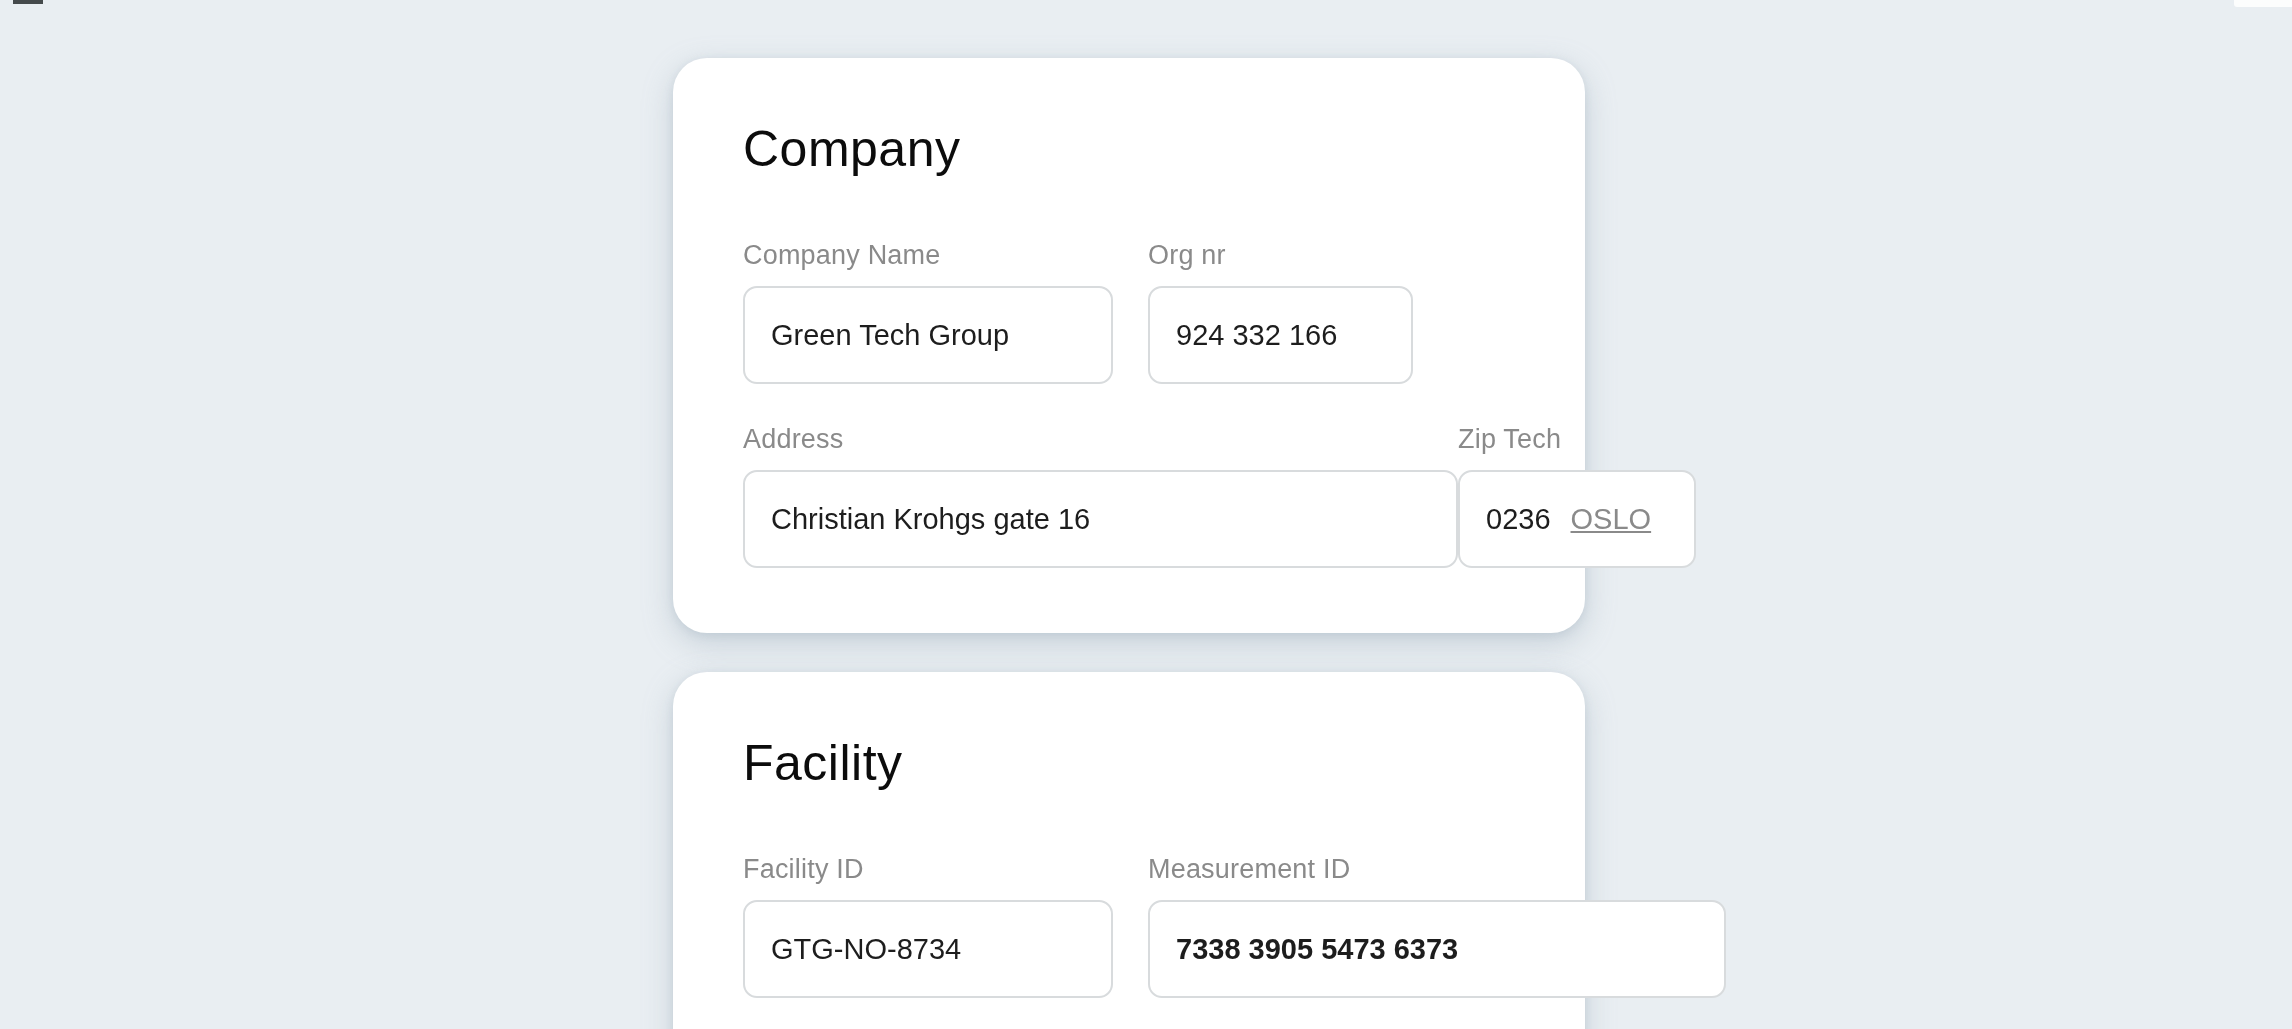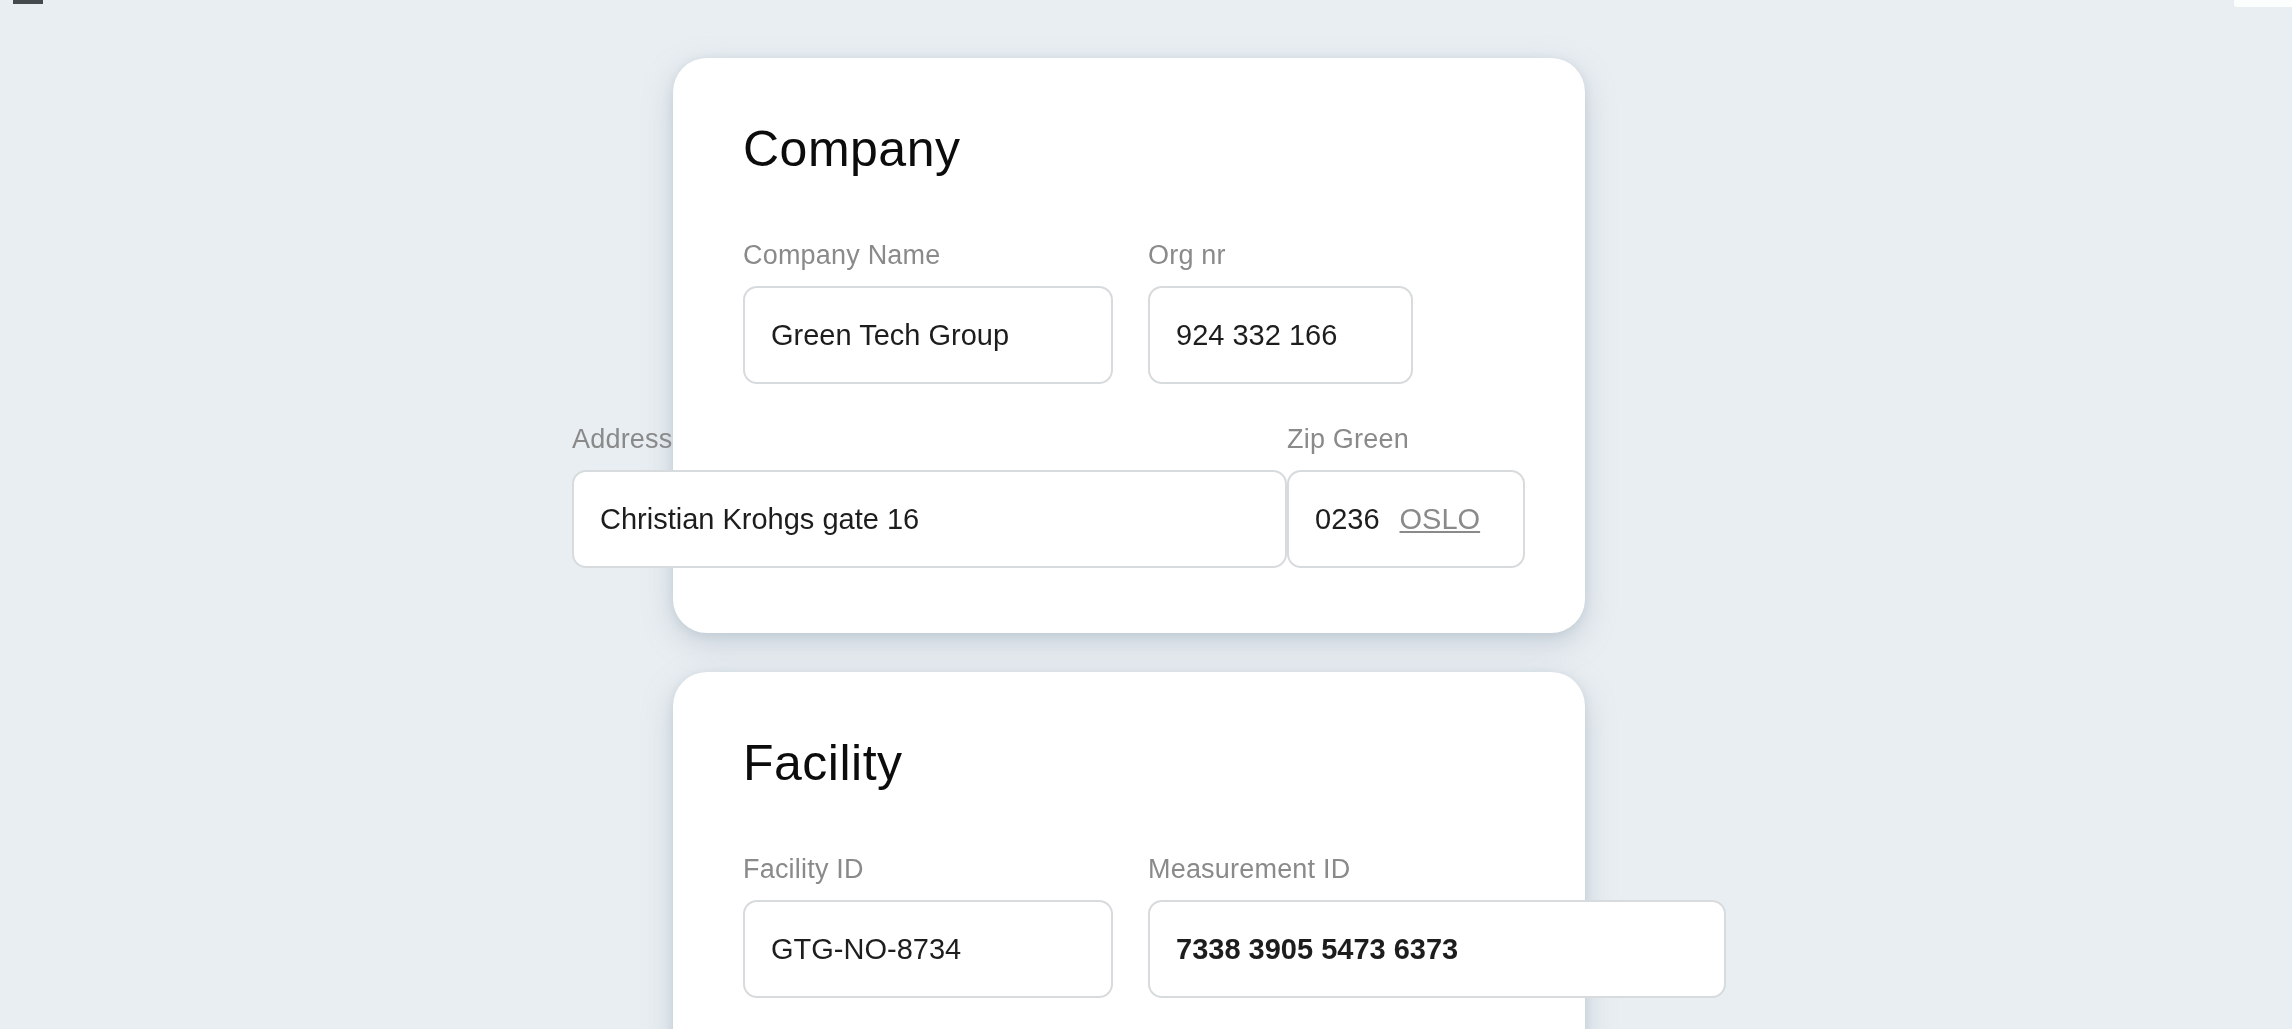--- a/index.html
+++ b/index.html
@@ -31,21 +31,21 @@
     color: #0c0c0c;
     margin-bottom: 62px;
   }
 
   .form-row {
     display: flex;
     align-items: flex-end;
   }
   .form-row + .form-row { margin-top: 40px; }
   .gap { margin-right: 35px; }
-  .row-between { justify-content: flex-end; }
+  .row-between { justify-content: flex-start; }
 
   .field { display: block; }
   .field-label {
     font-size: 27px;
     color: #8a8a8a;
     margin-bottom: 15px;
     letter-spacing: 0.2px;
   }
   .input-box {
     height: 98px;
@@ -109,21 +109,21 @@
   </div>
 
   <div class="form-row row-between">
     <div class="field">
       <div class="field-label">Address</div>
       <div class="input-box w-address">
         <span>Christian Krohgs gate 16</span>
       </div>
     </div>
     <div class="field">
-      <div class="field-label">Zip Green</div>
+      <div class="field-label">Zip Tech</div>
       <div class="input-box w-zip">
         <span>0236</span>
         <span class="zip-city">OSLO</span>
       </div>
     </div>
   </div>
 </section>
 
 <section class="card card-facility">
   <h1 class="card-title">Facility</h1>

